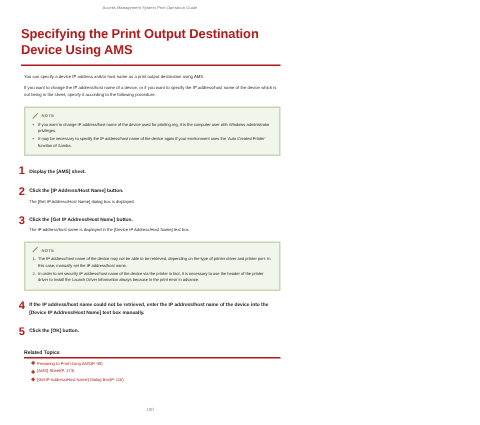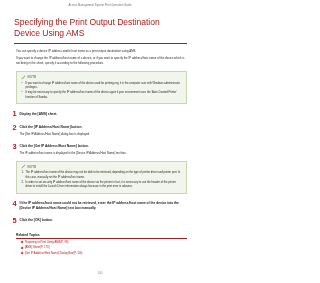--- a/index.html
+++ b/index.html
@@ -36,21 +36,21 @@
     line-height: 1;
   }
 
   
   .title-wrap {
     margin: 10px 13px 0 14px;
   }
   .doc-title {
     color: #b01b1b;
     font-size: 8.6px;
-    font-weight: normal;
+    font-weight: bold;
     line-height: 1.32;
     letter-spacing: -0.05px;
   }
   .title-rule {
     height: 0.8px;
     background: #b01b1b;
     margin-top: 3.2px;
     width: 100%;
   }
 

